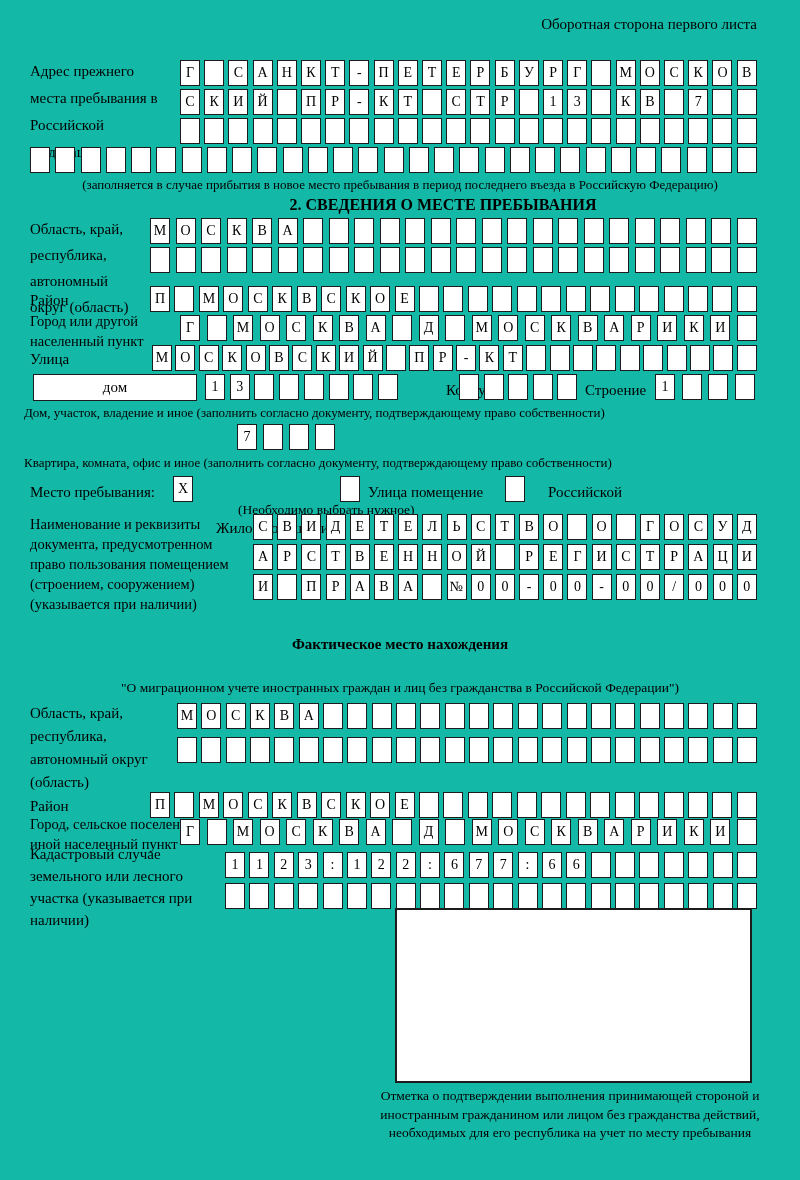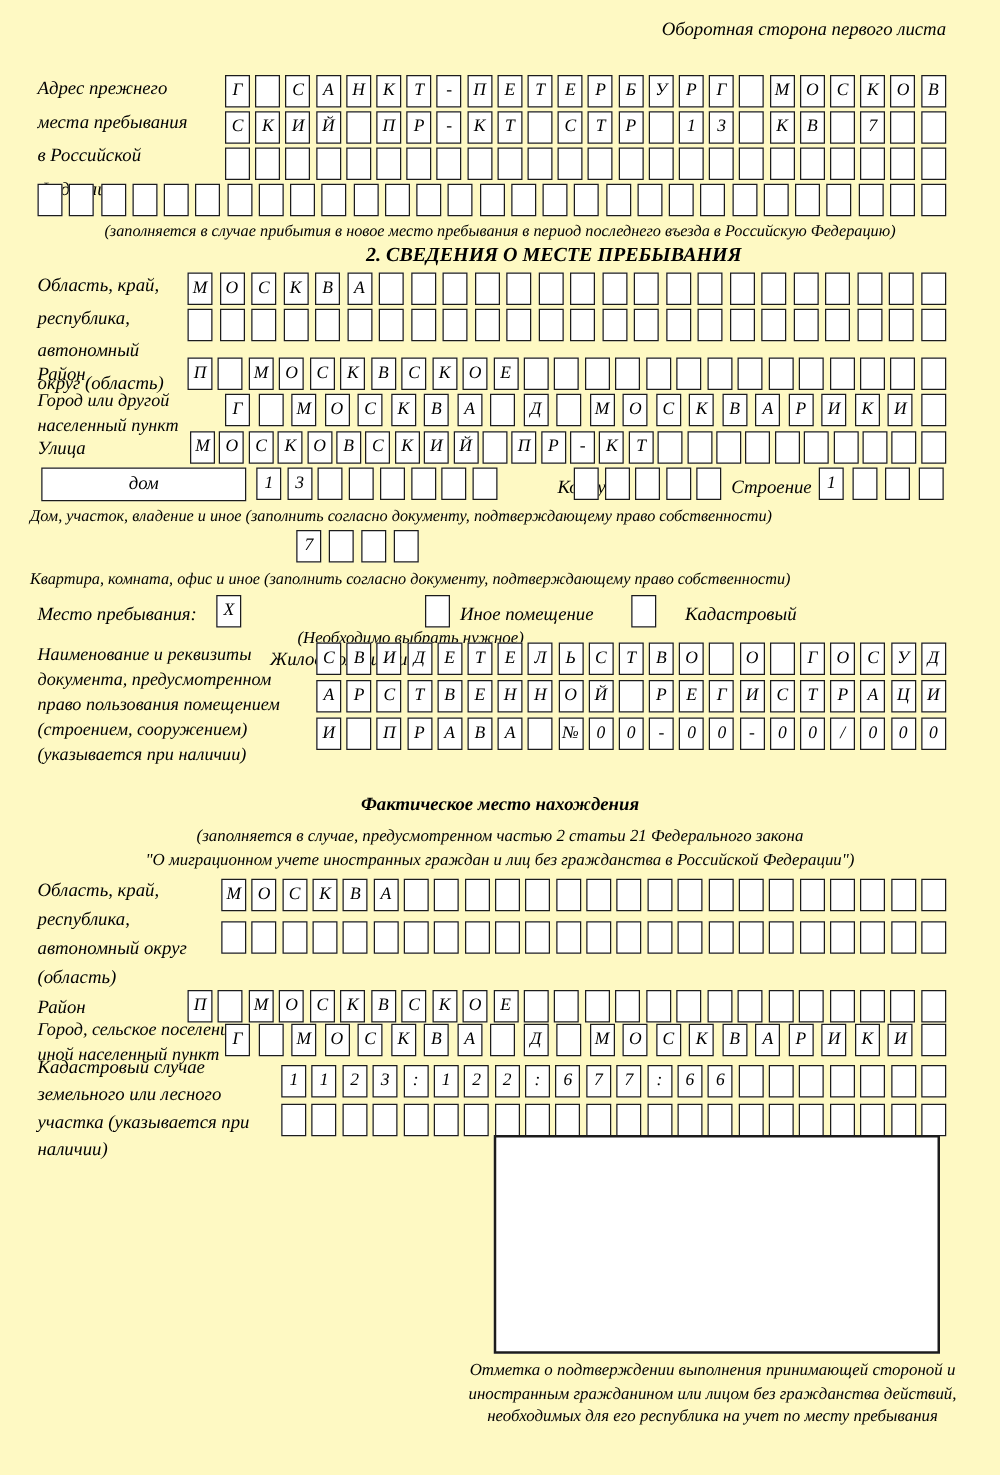--- a/index.html
+++ b/index.html
@@ -1,22 +1,21 @@
 <!DOCTYPE html>
 <html><head>
 <meta charset="utf-8">
 <style>
   html,body{margin:0;padding:0;background:#fff;}
   .page{
     position:relative;
     width:800px;height:1180px;
-    background:#fef9c3;color:#000;
+    background:#14b8a6;color:#000;
     font-family:"Liberation Serif","DejaVu Serif",serif;
     overflow:hidden;
-    font-style:italic;
   }
   .abs{position:absolute;}
   .lbl{font-size:15px;line-height:27px;}
   .lbl-sm{font-size:14.5px;line-height:20px;}
   .note{font-size:13px;white-space:nowrap;}
   .center{left:0;width:800px;text-align:center;}
   .title{font-weight:bold;font-size:16px;}
   .cellrow{display:flex;justify-content:space-between;}
   .cell{
     flex:none;box-sizing:border-box;
@@ -381,23 +380,23 @@
       <span class="cell"></span>
       <span class="cell"></span>
       <span class="cell"></span>
     </div>
   <div id="apt-note" class="abs note">Квартира, комната, офис и иное (заполнить согласно документу, подтверждающему право собственности)</div>
 
   <div id="stay-label" class="abs lbl">Место пребывания:</div>
   <div id="stay-opt1-box" class="abs cell">X</div>
   <div id="stay-opt1-label" class="abs lbl">Жилое помещение</div>
   <div id="stay-opt2-box" class="abs cell"></div>
-  <div id="stay-opt2-label" class="abs lbl">Иное помещение</div>
+  <div id="stay-opt2-label" class="abs lbl">Улица помещение</div>
   <div id="stay-opt3-box" class="abs cell"></div>
-  <div id="stay-opt3-label" class="abs lbl">Кадастровый</div>
+  <div id="stay-opt3-label" class="abs lbl">Российской</div>
   <div id="stay-note" class="abs">(Необходимо выбрать нужное)</div>
 
   <div id="doc-label" class="abs lbl-sm">Наименование и реквизиты документа, предусмотренном право пользования помещением (строением, сооружением) (указывается при наличии)</div>
   <div id="doc-row1" class="abs cellrow">
       <span class="cell">С</span>
       <span class="cell">В</span>
       <span class="cell">И</span>
       <span class="cell">Д</span>
       <span class="cell">Е</span>
       <span class="cell">Т</span>
@@ -458,21 +457,20 @@
       <span class="cell">-</span>
       <span class="cell">0</span>
       <span class="cell">0</span>
       <span class="cell">/</span>
       <span class="cell">0</span>
       <span class="cell">0</span>
       <span class="cell">0</span>
     </div>
 
   <div id="fact-title" class="abs title center">Фактическое место нахождения</div>
-  <div id="fact-note1" class="abs note center">(заполняется в случае, предусмотренном частью 2 статьи 21 Федерального закона</div>
   <div id="fact-note2" class="abs note center">"О миграционном учете иностранных граждан и лиц без гражданства в Российской Федерации")</div>
 
   <div id="region2-label" class="abs lbl">Область, край, республика, автономный округ (область)</div>
   <div id="region2-row1" class="abs cellrow">
       <span class="cell">М</span>
       <span class="cell">О</span>
       <span class="cell">С</span>
       <span class="cell">К</span>
       <span class="cell">В</span>
       <span class="cell">А</span>

